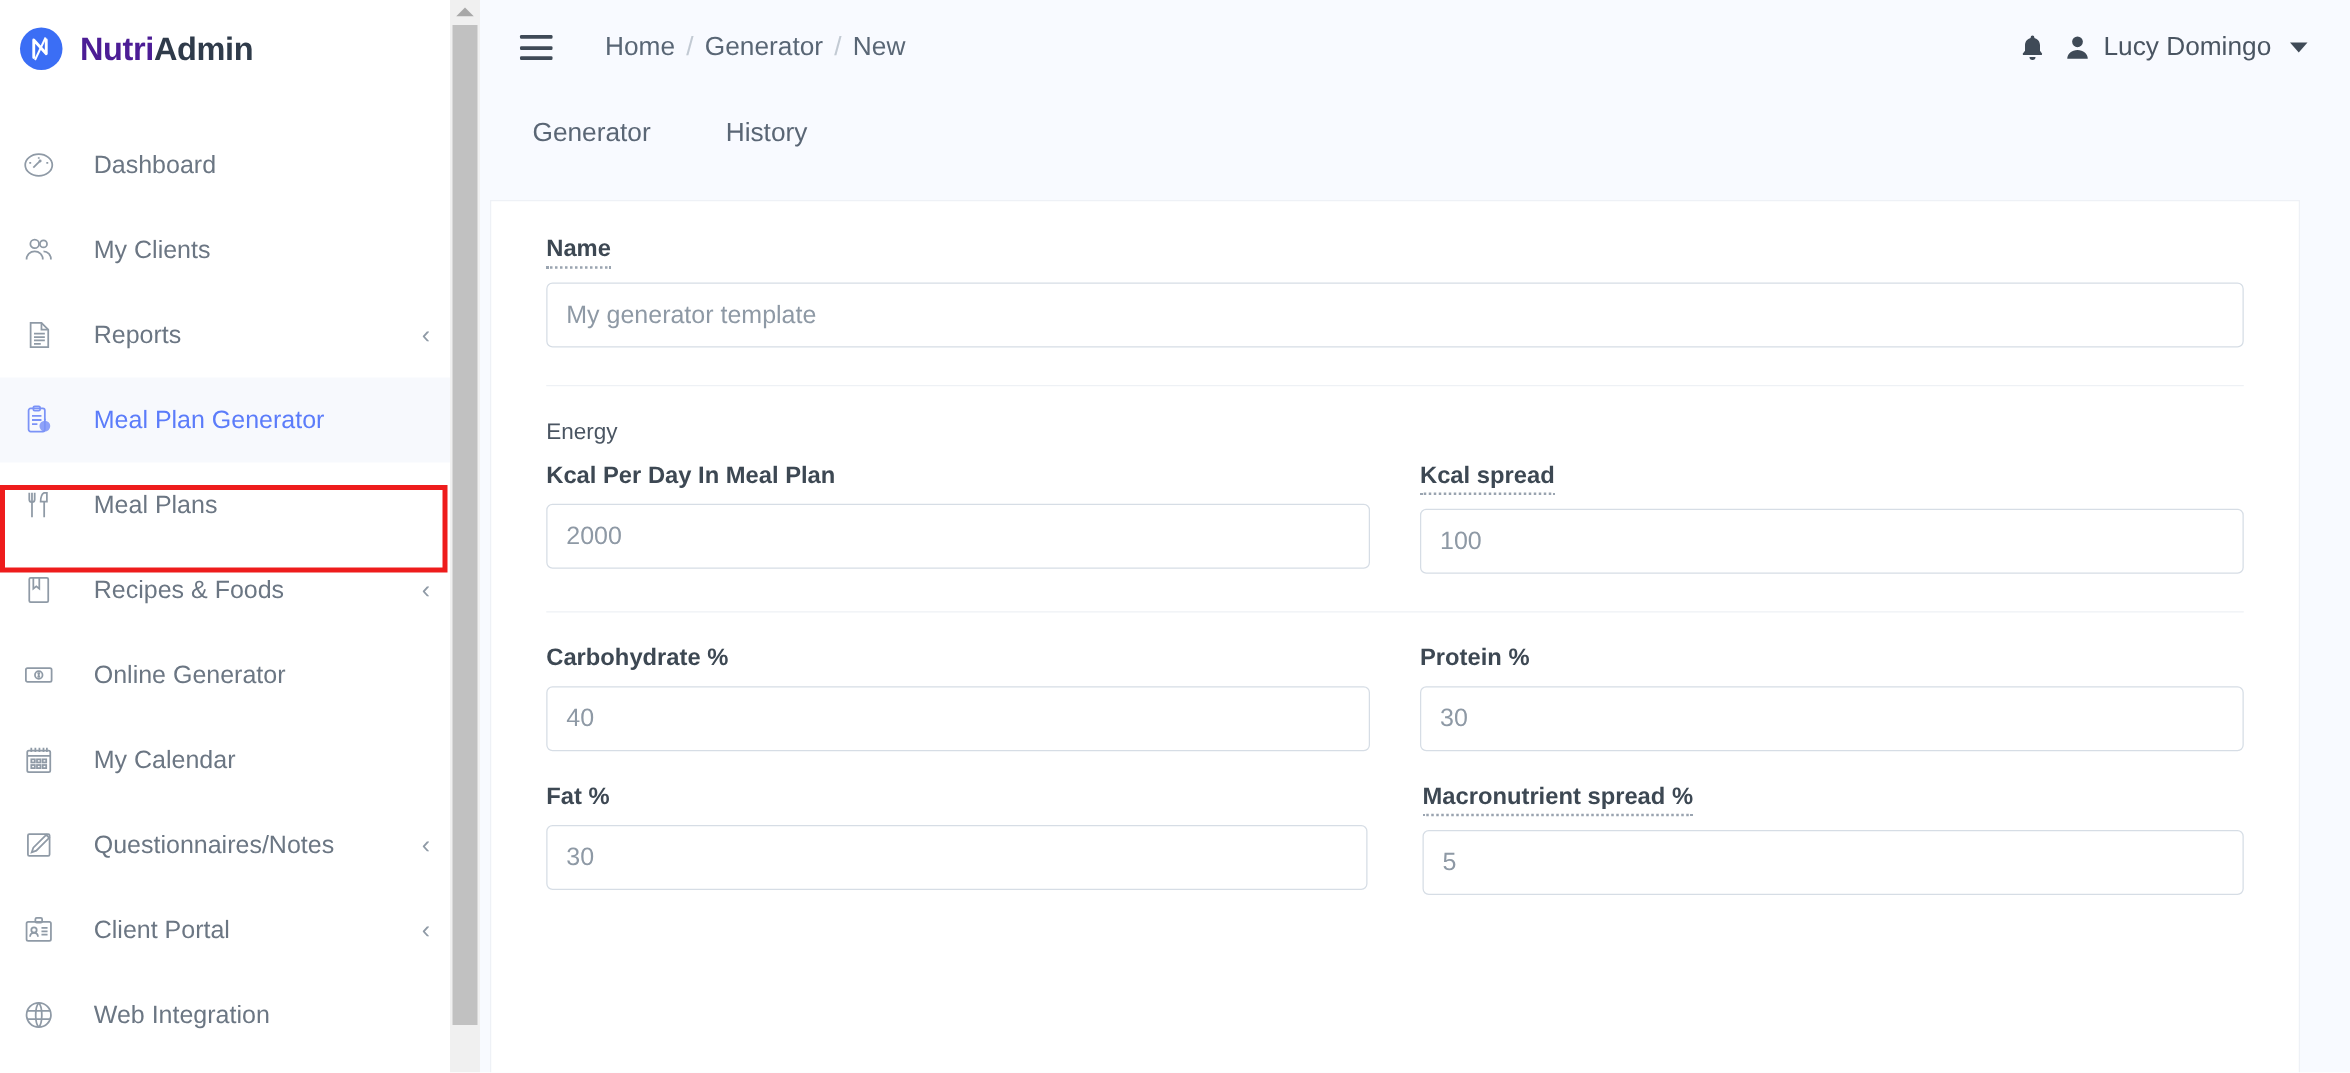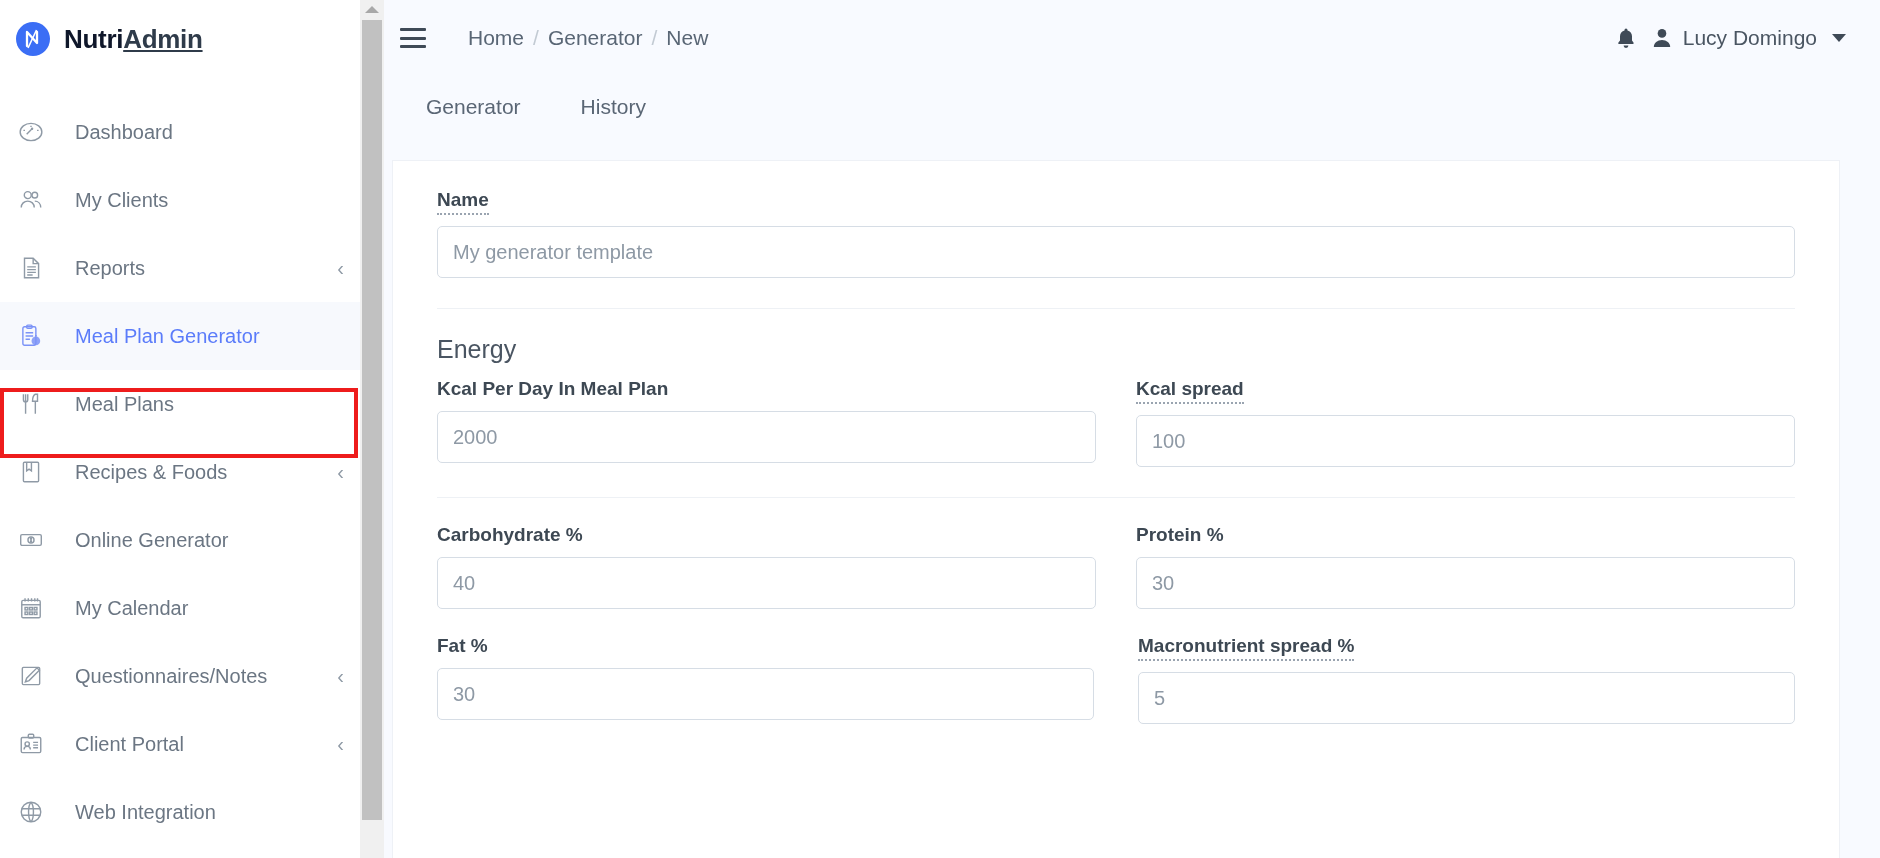--- a/index.html
+++ b/index.html
@@ -28,22 +28,22 @@
     width: 34px; height: 34px; border-radius: 50%;
     background: #3b6ef5;
     display: flex; align-items: center; justify-content: center;
     position: relative; flex: 0 0 34px;
   }
   .logo-circle svg { display: block; }
   .brand-text {
     font-size: 26px; font-weight: 700; letter-spacing: -0.3px;
     white-space: nowrap;
   }
-  .brand-text .n1 { color: #0f172a; text-align: right; }
-  .brand-text .n2 { color: #2f3b4a; text-decoration: underline; }
+  .brand-text .n1 { color: #4c1d95; text-align: right; }
+  .brand-text .n2 { color: #2f3b4a; }
 
   .nav { margin-top: 20px; }
   .nav-item {
     display: flex; align-items: center;
     height: 68px;
     padding-left: 18px; padding-right: 16px;
     color: #6b7683;
     font-size: 20px;
     position: relative;
     cursor: pointer;
@@ -95,21 +95,21 @@
   .main {
     flex: 1; height: 858px;
     background: #f8faff;
     position: relative;
     margin-left: 24px;
     overflow: hidden;
   }
   .topbar {
     height: 76px;
     display: flex; align-items: center;
-    padding-left: 16px; padding-right: 34px;
+    padding-left: 32px; padding-right: 34px;
   }
   .hamburger {
     width: 26px; height: 20px;
     display: flex; flex-direction: column; justify-content: space-between;
     cursor: pointer; flex: 0 0 26px;
   }
   .hamburger span { display: block; height: 3px; background: #3f4a57; border-radius: 1px; }
   .breadcrumb {
     margin-left: 42px;
     font-size: 21px; color: #596675;
@@ -159,21 +159,21 @@
 
   .field-label {
     font-size: 19px; font-weight: 700; color: #3d4853;
     margin-bottom: 11px; display: inline-block;
   }
   .field-label.tip {
     border-bottom: 2px dotted #9aa4b0;
     padding-bottom: 2px;
   }
   .section-title {
-    font-size: 25px; color: #4a5562; font-weight: 400;
+    font-size: 18px; color: #4a5562; font-weight: 400;
     margin-bottom: 14px;
   }
   .input {
     width: 100%; height: 52px;
     border: 1px solid #d6dde5; border-radius: 5px;
     background: #fff;
     font-size: 20px; color: #707b87;
     padding: 0 15px;
     font-family: "Liberation Sans", sans-serif;
     outline: none;

